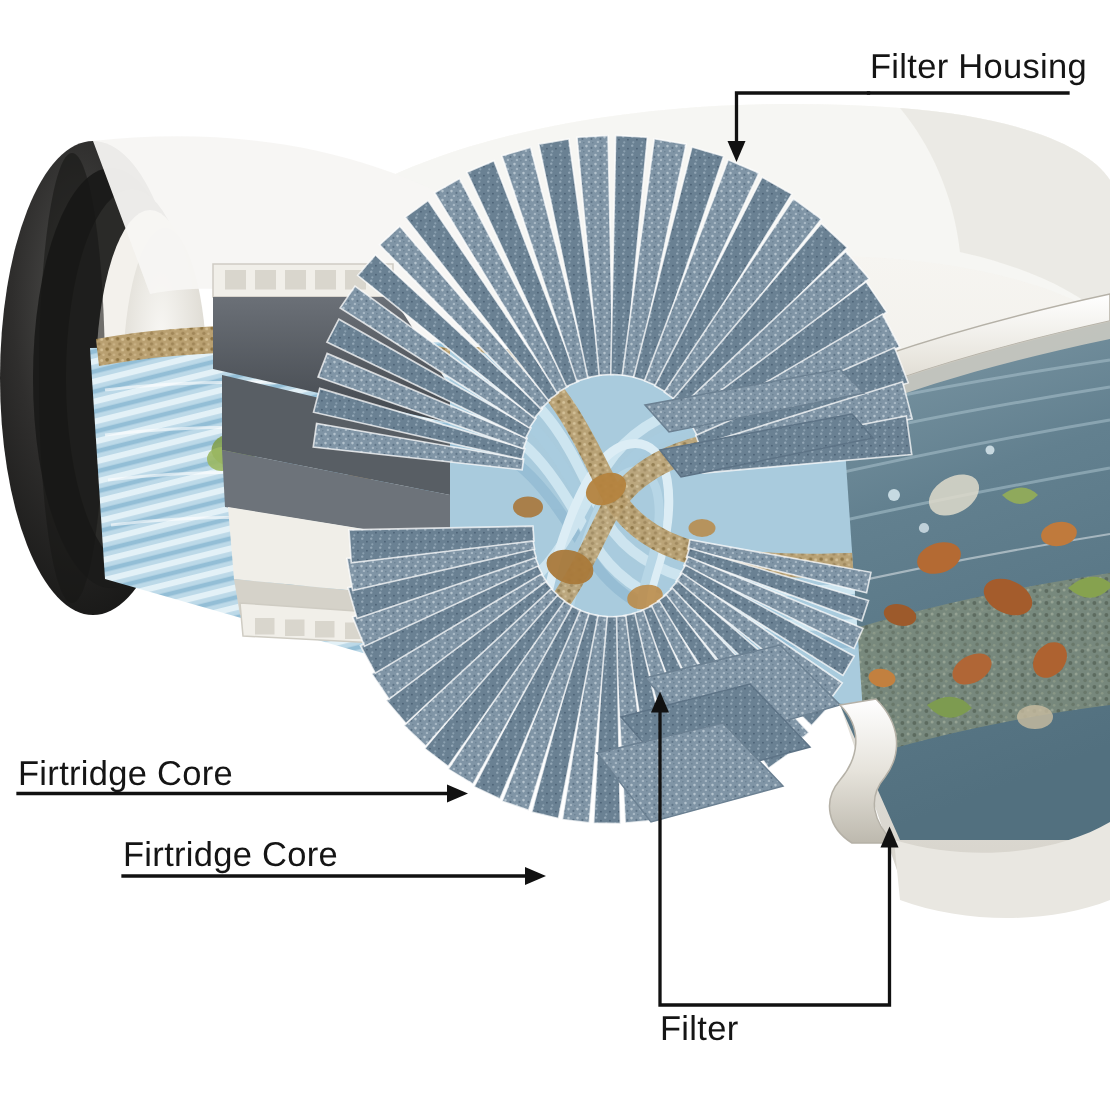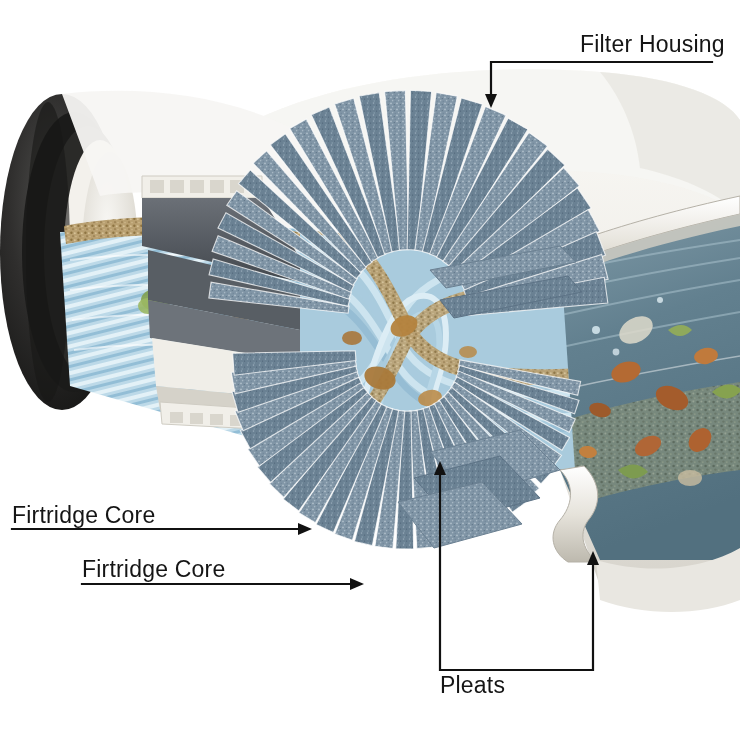--- a/index.html
+++ b/index.html
@@ -369,15 +369,15 @@
       </g>
     </g>
   </svg>
 
   <div class="callout-text" id="lbl-filter-housing">Filter Housing</div>
 
   <div class="callout-text" id="lbl-cartridge-core">Firtridge Core</div>
 
   <div class="callout-text" id="lbl-firtridge-core">Firtridge Core</div>
 
-  <div class="callout-text" id="lbl-pleats">Pleats</div>
+  <div class="callout-text" id="lbl-pleats">Filter</div>
 
 </div>
 
 </body></html>

